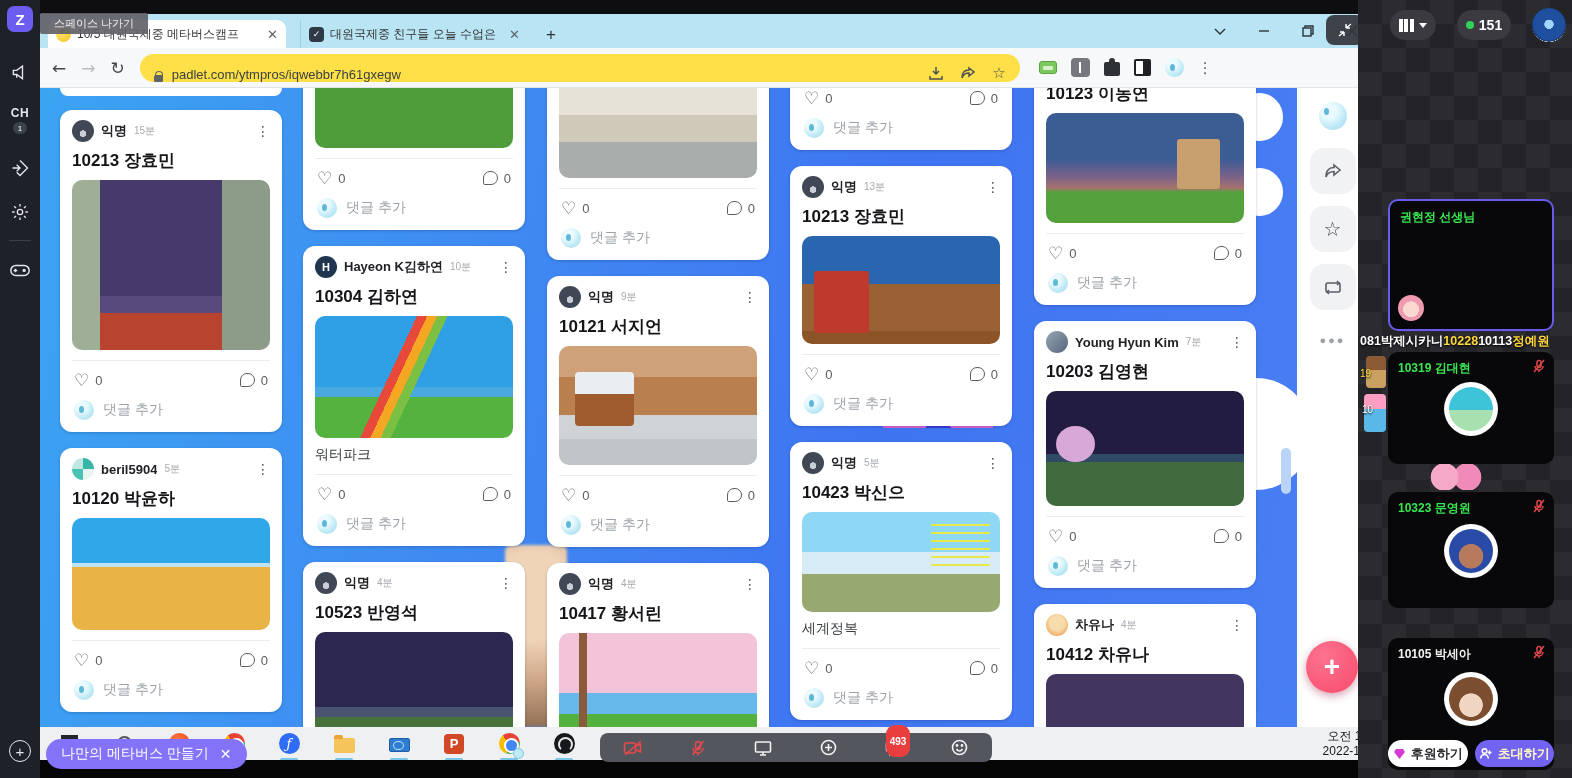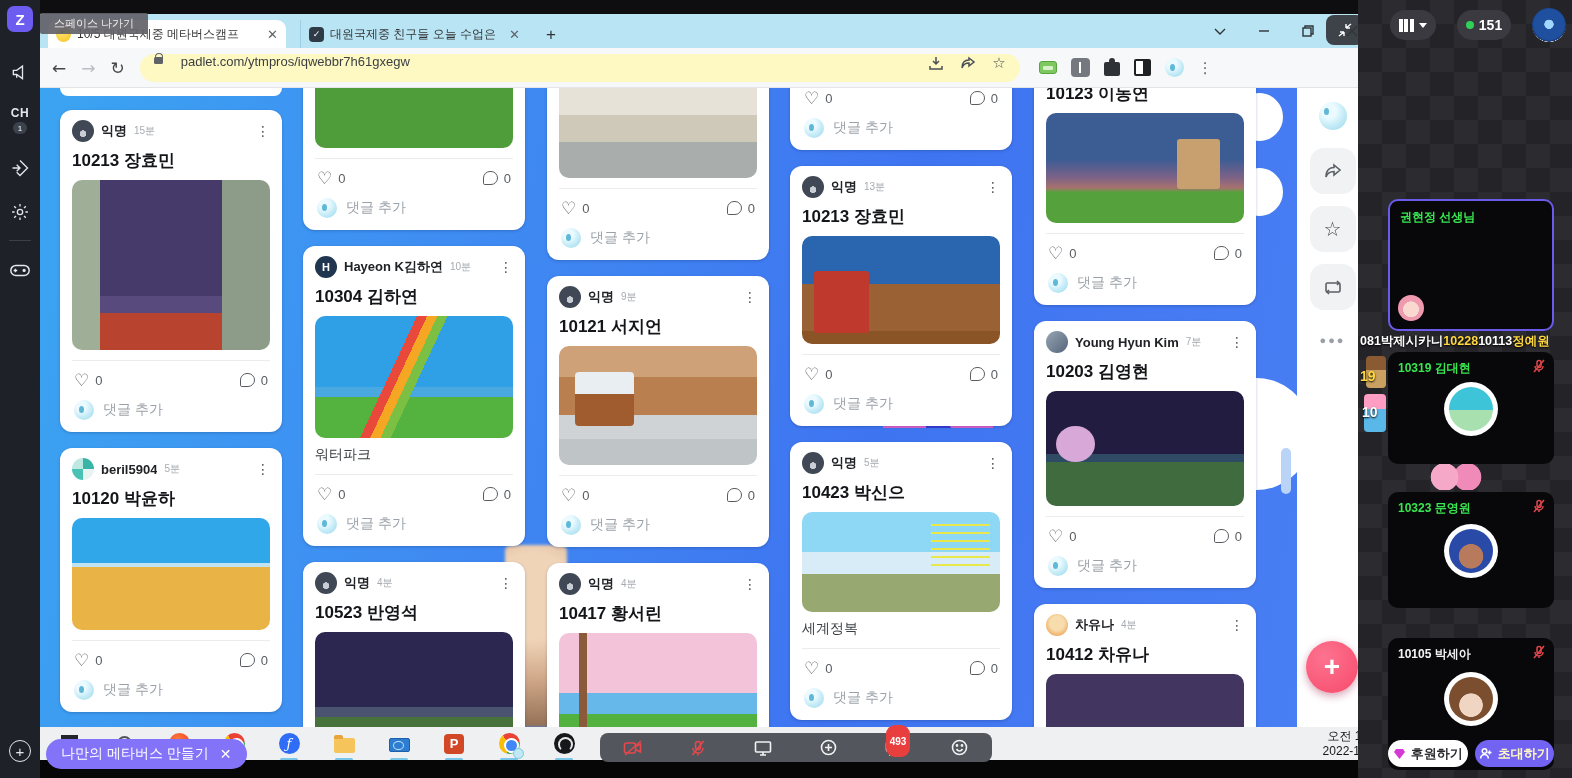--- a/index.html
+++ b/index.html
@@ -31,21 +31,21 @@
   .newtab{width:26px;height:26px;margin-left:10px;font-size:17px;color:#2f3337;display:flex;align-items:center;justify-content:center}
   .wctrls{position:absolute;right:10px;top:0;height:34px;display:flex;align-items:center;gap:32px}
   .wctrls svg{stroke:#2f3337;stroke-width:1.4;fill:none}
   .shrink-ovl{position:absolute;right:4px;top:1px;width:38px;height:30px;border-radius:8px;background:rgba(50,53,58,.92);display:flex;align-items:center;justify-content:center}
   .shrink-ovl svg{stroke:#fff;stroke-width:1.4;fill:none}
   .leave-tip{position:absolute;left:0;top:-1px;height:21px;padding:0 14px;background:rgba(98,98,104,.92);color:#eee;font-size:11px;display:flex;align-items:center;z-index:6;border-radius:2px}
 
   .toolbar{height:40px;background:#f7f8f9;border-bottom:1px solid #e2e4e7;display:flex;align-items:center;padding:0 12px;gap:15px}
   .nav-ar{font-size:17px;color:#44484d;font-family:"DejaVu Sans",sans-serif}
   .nav-ar.dis{color:#b9bec4}
-  .addr{width:880px;height:28px;background:#fef9c3;border-radius:14px;display:flex;align-items:flex-start;padding:0 14px;gap:18px;font-size:13px;color:#3c4043}
+  .addr{width:880px;height:28px;background:#fde047;border-radius:14px;display:flex;align-items:flex-end;padding:0 14px;gap:9px;font-size:13px;color:#3c4043}
   .lock{width:9px;height:7px;background:#5f6368;border-radius:1.5px;position:relative;margin-top:3px}
   .lock::before{content:"";position:absolute;left:1.5px;top:-4px;width:6px;height:6px;border:1.5px solid #5f6368;border-bottom:none;border-radius:4px 4px 0 0}
   .addr-right{margin-left:auto;display:flex;align-items:center;gap:16px;color:#4a4f55}
   .addr-right svg{stroke:#4a4f55;fill:none;stroke-width:1.5}
   .star-g{font-family:"DejaVu Sans";font-size:15px;color:#4a4f55}
   .exts{display:flex;align-items:center;gap:14px;margin-left:4px}
   .xg{width:18px;height:13px;background:#7ec860;border:1px solid #58a441;border-radius:3px;position:relative}
   .xg::after{content:"";position:absolute;left:3px;top:4px;right:3px;height:4px;background:#d6f0c8;border-radius:1px}
   .xbar{width:19px;height:19px;background:#75797f;border-radius:4px;position:relative}
   .xbar::after{content:"";position:absolute;left:8.5px;top:4px;width:2px;height:11px;background:#fff}
@@ -137,21 +137,21 @@
   .pav::after{content:"";position:absolute;inset:5px;border-radius:50%}
   .k-helmet::after{background:radial-gradient(circle at 50% 42%,#9fd8ff 0 22%,#1f4f9f 24% 70%,#163a77 72%)}
   .k-shark::after{background:linear-gradient(180deg,#3ec4d8 0 52%,#a8e0b0 52%)}
   .k-bluehair::after{background:radial-gradient(circle at 50% 62%,#b77a5c 0 34%,#2a4aa8 36%)}
   .k-brownhair::after{background:radial-gradient(circle at 50% 64%,#f0d6c2 0 32%,#7a4e2e 34%)}
   .pav-sm{position:absolute;left:8px;bottom:8px;width:26px;height:26px;border-radius:50%;background:radial-gradient(circle at 50% 55%,#f8d8cf 0 40%,#f09ab0 42%)}
   .name-strip{position:absolute;left:2px;top:333px;width:202px;font-size:12.5px;font-weight:bold;white-space:nowrap;overflow:hidden;text-shadow:0 1px 2px #000;z-index:2}
   .sprite{position:absolute;border-radius:4px;z-index:1}
   .sp1{left:8px;top:356px;width:20px;height:32px;background:linear-gradient(180deg,#8a5a32 0 45%,#caa060 45%)}
   .sp2{left:6px;top:394px;width:22px;height:38px;background:linear-gradient(180deg,#ff9ec2 0 40%,#5ab8e8 40%)}
-  .sp-lab{position:absolute;font-size:14px;font-weight:bold;z-index:2;text-shadow:0 1px 2px #000}
+  .sp-lab{position:absolute;font-size:10px;font-weight:normal;z-index:2;text-shadow:0 1px 2px #000}
   .bunny{position:absolute;left:72px;top:464px;width:52px;height:26px;z-index:1;background:radial-gradient(circle at 28% 50%,#f5a8c8 0 34%,transparent 36%),radial-gradient(circle at 72% 50%,#f08ab8 0 34%,transparent 36%)}
   .zp-actions{position:absolute;left:30px;bottom:11px;width:166px;display:flex;gap:7px;z-index:3}
   .zbtn{flex:1;height:27px;border-radius:14px;font-size:13px;font-weight:bold;display:flex;align-items:center;justify-content:center;gap:5px}
   .btn-donate{background:#fff;color:#2a2a2e}
   .btn-invite{background:#7263f2;color:#fef9c3}
   .btn-invite svg{stroke:#fff;fill:none;stroke-width:1.5}
 
   
   .taskbar{position:absolute;left:40px;top:727px;width:1350px;height:33px;background:#eef0f2;display:flex;align-items:center;padding-left:16px;gap:29px;z-index:20}
   .tic{position:relative;width:26px;height:26px;display:flex;align-items:center;justify-content:center}

